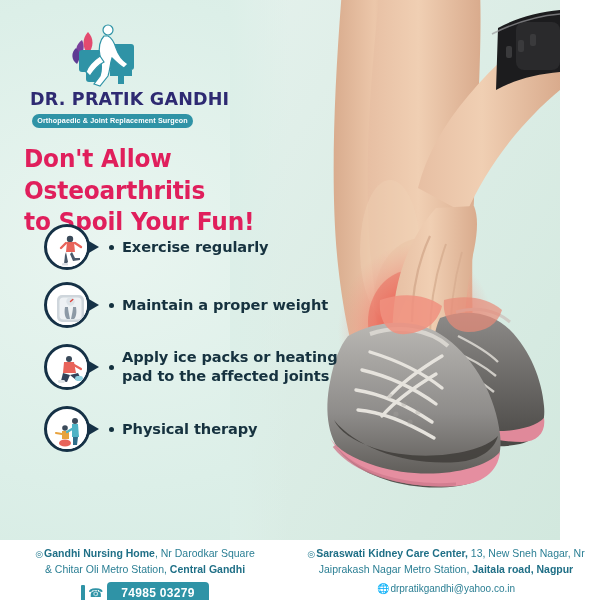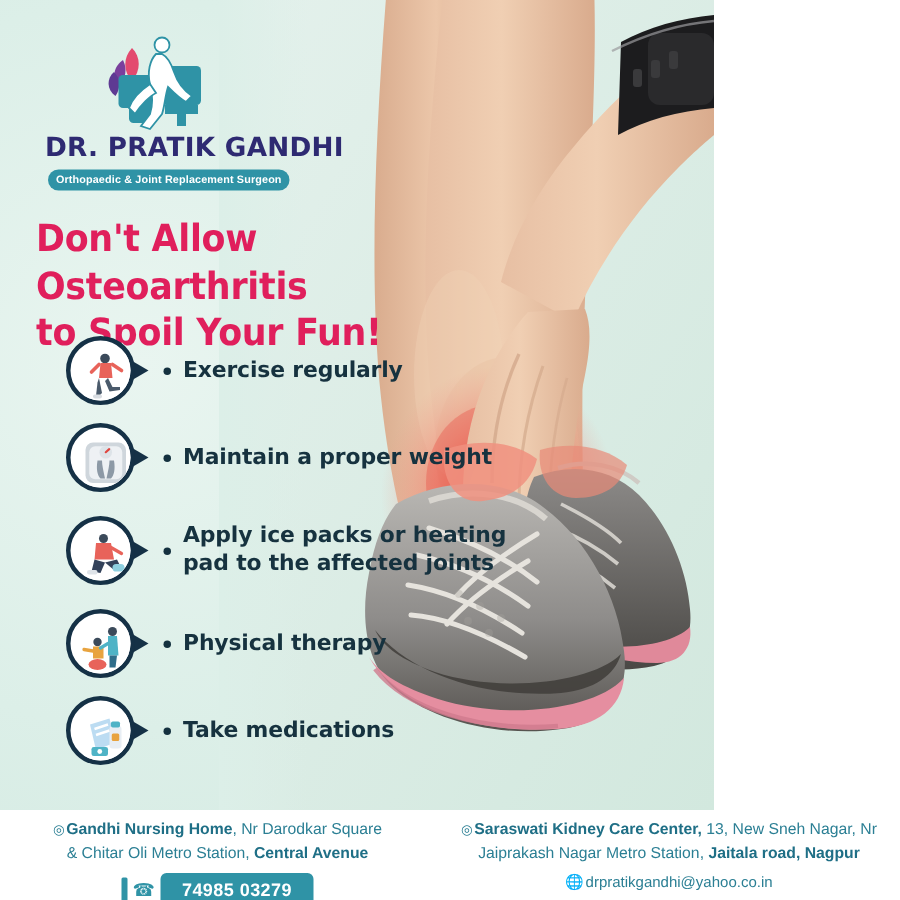--- a/index.html
+++ b/index.html
@@ -5,21 +5,21 @@
   html,body{margin:0;padding:0;background:#fff;}
   body{
     width:600px;height:600px;overflow:hidden;
     font-family:"Liberation Sans","DejaVu Sans",sans-serif;
     -webkit-font-smoothing:antialiased;
   }
   .poster{position:relative;width:600px;height:600px;background:#ffffff;overflow:hidden;}
 
   
   .panel{
-    position:absolute;left:0;top:0;width:476px;height:540px;
+    position:absolute;left:0;top:0;width:560px;height:540px;
     background:radial-gradient(ellipse 120% 100% at 20% 45%, #e9f5f0 0%, #dcefe8 45%, #cfe7de 100%);
     overflow:hidden;
   }
 
   
   .photo{position:absolute;right:0;top:0;width:330px;height:540px;overflow:hidden;}
   .photo svg{display:block;width:330px;height:540px;}
 
   
   .logo{position:absolute;left:30px;top:18px;width:165px;text-align:center;}
@@ -339,51 +339,29 @@
                 <path d="M11,21 L5,20" stroke="#e8a33f" stroke-width="2.2" stroke-linecap="round"></path>
                 <path d="M21,16 L16,19" stroke="#4fb3c6" stroke-width="2.2" stroke-linecap="round"></path>
               </svg>
             </div>
           </div>
         </div>
         <span class="dot"></span>
         <span class="txt">Physical therapy</span>
       </div>
 
-      <div class="row">
-        <div class="badge">
-          <div class="tail"></div>
-          <div class="ring">
-            <div class="icwrap">
-              <svg viewBox="0 0 39 39" xmlns="http://www.w3.org/2000/svg">
-                <rect width="39" height="39" fill="#fff"></rect>
-                <path d="M9,12 L22,8 L26,24 L13,29 Z" fill="#bcdcf2"></path>
-                <path d="M12,15 L21,12" stroke="#fff" stroke-width="1.6"></path>
-                <path d="M13,19 L22,16" stroke="#fff" stroke-width="1.6"></path>
-                <rect x="22" y="13" width="8" height="15" rx="2" fill="#e8eef4"></rect>
-                <rect x="23" y="10" width="6" height="4" rx="1.2" fill="#4fb3c6"></rect>
-                <rect x="23.5" y="18" width="5" height="5" rx="1" fill="#e8a33f"></rect>
-                <rect x="10" y="27" width="11" height="6" rx="1.5" fill="#4fb3c6"></rect>
-                <circle cx="15.5" cy="30" r="1.6" fill="#fff"></circle>
-              </svg>
-            </div>
-          </div>
-        </div>
-        <span class="dot"></span>
-        <span class="txt">Take medications</span>
-      </div>
 
     </div>
   </div>
 
   <div class="footer">
 
     <div class="fcol left">
       <span class="pin">◎</span><b>Gandhi Nursing Home</b><span>, Nr Darodkar Square</span><br>
-      <span>&amp; Chitar Oli Metro Station, </span><b>Central Avenue</b>
+      <span>&amp; Chitar Oli Metro Station, </span><b>Central Gandhi</b>
       <div class="phone-wrap">
         <span class="phone-bar"></span>
         <span class="phone-ic">☎</span>
         <span class="phone-badge">74985 03279</span>
       </div>
     </div>
 
     <div class="fcol right">
       <span class="pin">◎</span><b>Saraswati Kidney Care Center,</b><span> 13, New Sneh Nagar, Nr</span><br>
       <span>Jaiprakash Nagar Metro Station, </span><b>Jaitala road, Nagpur</b>

